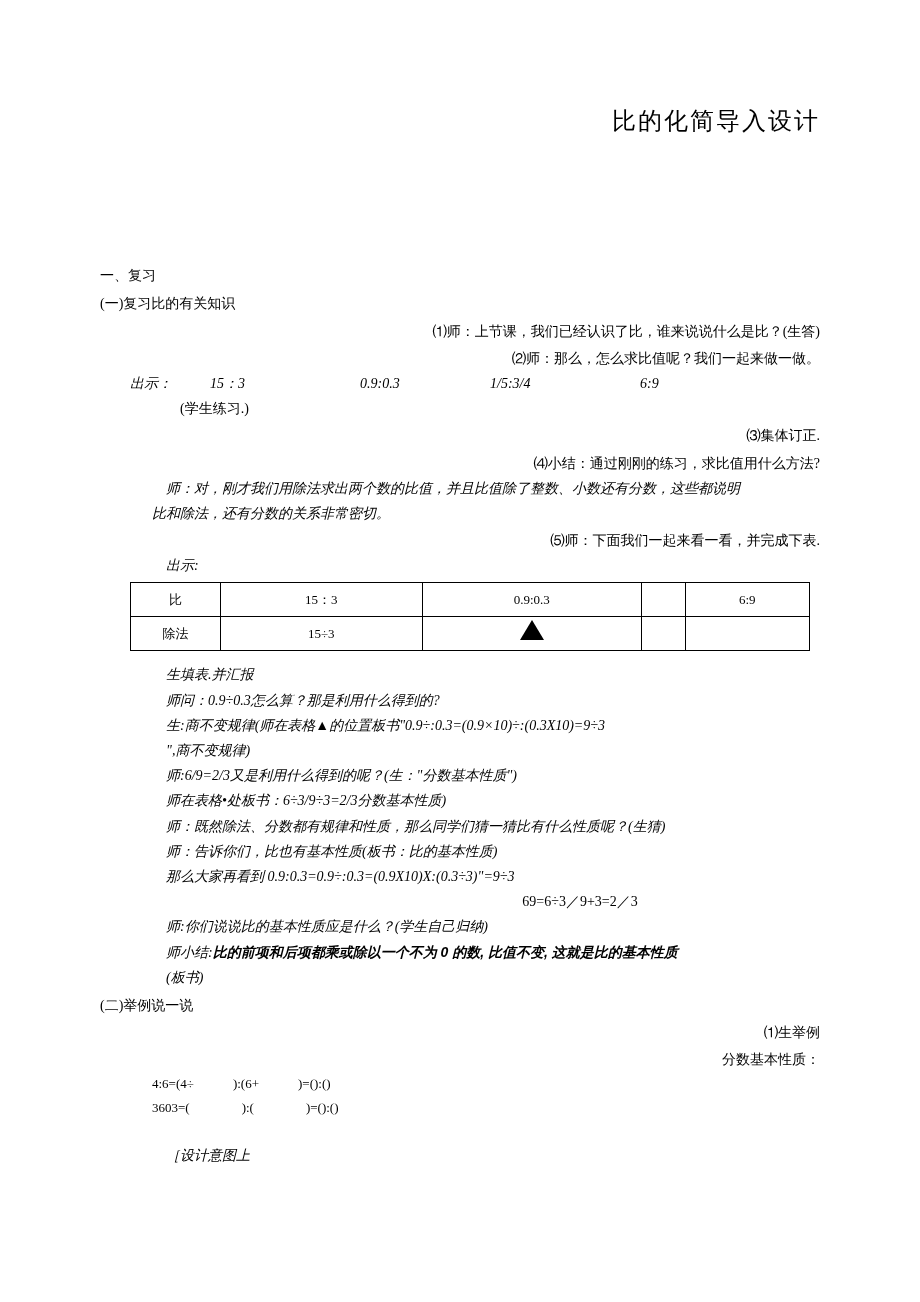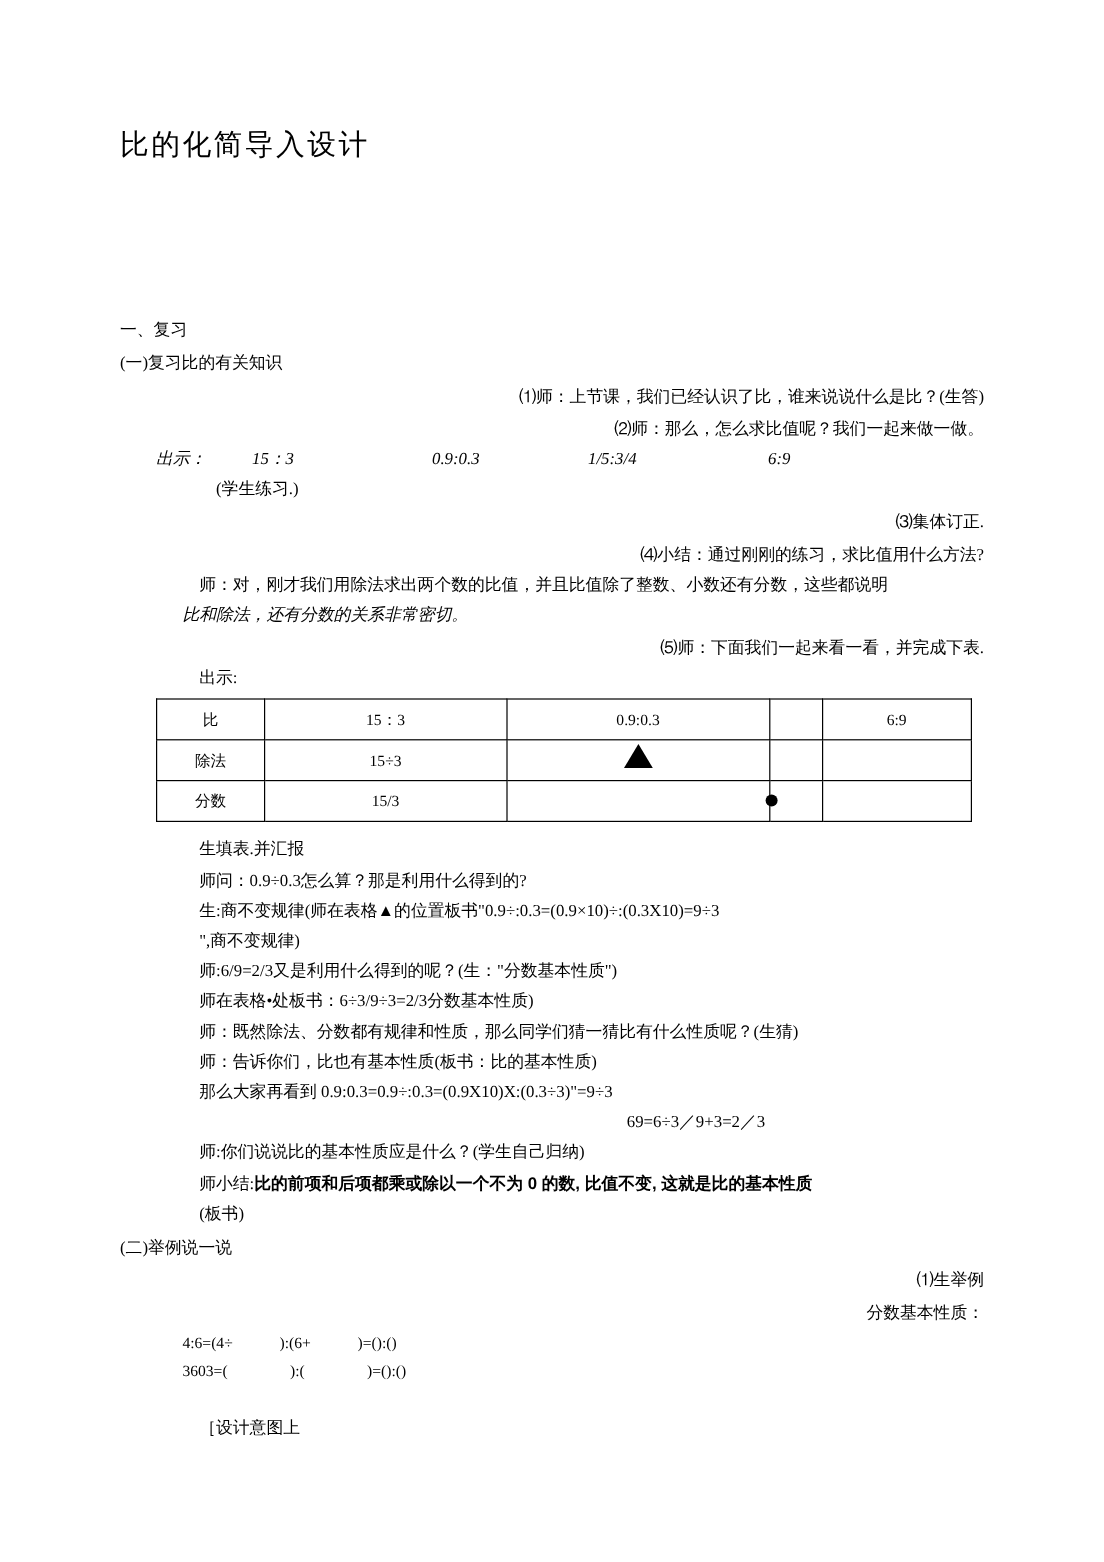--- a/index.html
+++ b/index.html
@@ -7,42 +7,42 @@
       width: 920px;
       min-height: 1302px;
       background: #fff;
       font-family: "SimSun", "宋体", serif;
       font-size: 14px;
       color: #000;
       padding: 100px 100px 60px 100px;
       line-height: 1.8;
     }
     .title {
-      text-align: left;
+      text-align: right;
       font-size: 24px;
       font-weight: normal;
       margin-bottom: 120px;
       letter-spacing: 2px;
     }
     .section-h1 {
       font-size: 14px;
       margin-top: 8px;
     }
     .section-h2 {
       font-size: 14px;
       margin-left: 0;
       margin-top: 3px;
     }
     .item {
       margin-left: 24px;
       margin-top: 2px;
       text-align: right;
     }
     .indent1 { margin-left: 52px; font-style: italic; }
-    .indent2 { margin-left: 66px; }
+    .indent2 { margin-left: 66px; font-style: italic; }
     .indent3 { margin-left: 80px; }
     .row-values {
       margin-left: 30px;
       display: flex;
       gap: 0;
       font-style: italic;
     }
     .row-values span { display: inline-block; }
     .tbl {
       border-collapse: collapse;
@@ -113,27 +113,20 @@
     <td></td>
     <td>6:9</td>
   </tr>
   <tr>
     <td class="hd">除法</td>
     <td>15÷3</td>
     <td><span class="triangle"></span></td>
     <td></td>
     <td></td>
   </tr>
-  <tr>
-    <td class="hd">分数</td>
-    <td>15/3</td>
-    <td></td>
-    <td><span class="dot"></span></td>
-    <td></td>
-  </tr>
 </tbody>
   </table>
 
 <div class="indent2" style="margin-top:11px">生填表.并汇报</div>
 <div class="indent2">师问：0.9÷0.3怎么算？那是利用什么得到的?</div>
 <div class="indent2">生:商不变规律(师在表格▲的位置板书"0.9÷:0.3=(0.9×10)÷:(0.3X10)=9÷3</div>
 <div class="indent2">",商不变规律)</div>
 <div class="indent2">师:6/9=2/3又是利用什么得到的呢？(生："分数基本性质")</div>
 <div class="indent2">师在表格•处板书：6÷3/9÷3=2/3分数基本性质)</div>
 <div class="indent2">师：既然除法、分数都有规律和性质，那么同学们猜一猜比有什么性质呢？(生猜)</div>

